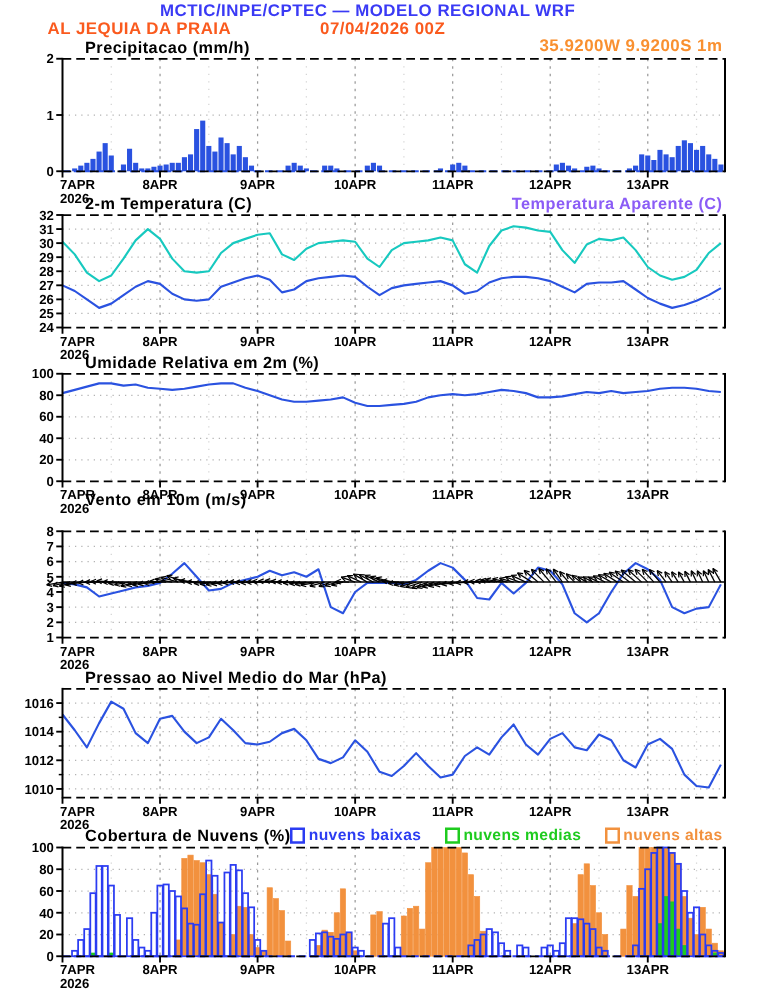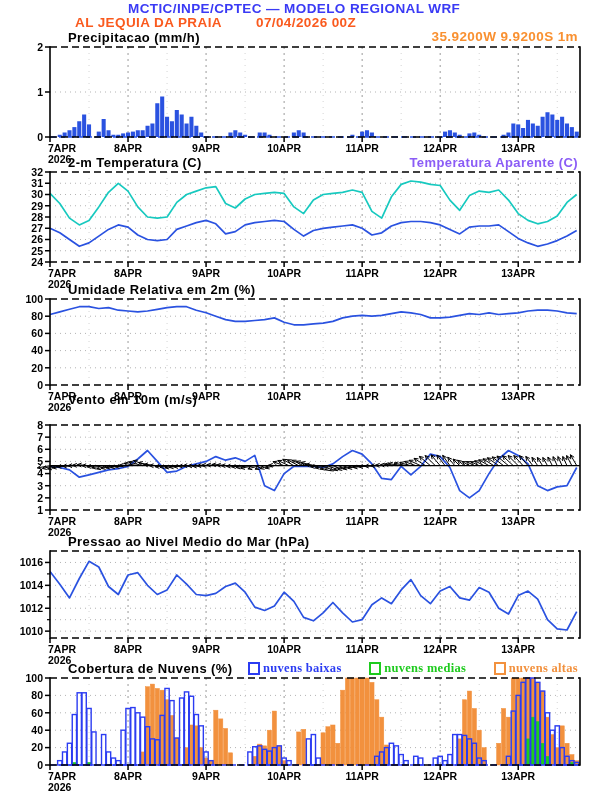--- a/index.html
+++ b/index.html
@@ -13,22 +13,22 @@
   .run{top:15px;left:256px;font-size:13.5px;}
   .coords{top:29px;right:34px;font-size:13.5px;}
   .ptitle{color:#000;font-size:13px;}
   .pt1{top:30px;left:68px;}
   .pt2{top:155px;left:68px;}
   .pt3{top:282px;left:68px;}
   .pt4{top:392px;left:68px;}
   .pt5{top:534px;left:68px;}
   .pt6{top:661px;left:68px;}
   .temp-right{top:155px;right:34px;font-size:13px;}
-  .legend{position:absolute;top:661px;left:248px;right:34px;display:flex;
-          justify-content:space-between;align-items:center;font-family:Liberation Serif, serif;}
+  .legend{position:absolute;top:661px;left:232px;right:34px;display:flex;
+          justify-content:space-between;align-items:center;}
   .legend-item{display:flex;align-items:center;font-weight:bold;font-size:12.5px;
                letter-spacing:0.3px;white-space:nowrap;}
   .legend-box{display:inline-block;width:8px;height:9px;border:2px solid #000;
               background:#fff;margin-right:3px;}
 </style>
 </head>
 <body>
 
 <div id="stage">
   <svg id="charts" width="612" height="792" viewBox="0 0 612 792">
@@ -935,21 +935,21 @@
           <line x1="440.18404907975463" y1="765" x2="440.18404907975463" y2="770" stroke="#000" stroke-width="1.5"></line>
           <text x="440.18404907975463" y="779.5" text-anchor="middle">12APR</text>
           <line x1="518.2208588957055" y1="765" x2="518.2208588957055" y2="770" stroke="#000" stroke-width="1.5"></line>
           <text x="518.2208588957055" y="779.5" text-anchor="middle">13APR</text>
           <text x="48" y="790.5" text-anchor="start">2026</text>
         </g>
       </g>
     </svg>
 
   <div class="htext model-title" style="color: rgb(58, 58, 245);">MCTIC/INPE/CPTEC — MODELO REGIONAL WRF</div>
-  <div class="htext station" style="color: rgb(250, 90, 30); margin-left: 37px;">AL JEQUIA DA PRAIA</div>
+  <div class="htext station" style="color: rgb(250, 90, 30);">AL JEQUIA DA PRAIA</div>
   <div class="htext run" style="color: rgb(250, 90, 30);">07/04/2026 00Z</div>
   <div class="htext coords" style="color: rgb(249, 144, 48);">35.9200W 9.9200S 1m</div>
 
   <div class="htext ptitle pt1">Precipitacao (mm/h)</div>
   <div class="htext ptitle pt2">2-m Temperatura (C)</div>
   <div class="htext temp-right" style="color: #8b5cf6;">Temperatura Aparente (C)</div>
   <div class="htext ptitle pt3">Umidade Relativa em 2m (%)</div>
   <div class="htext ptitle pt4">Vento em 10m (m/s)</div>
   <div class="htext ptitle pt5">Pressao ao Nivel Medio do Mar (hPa)</div>
   <div class="htext ptitle pt6">Cobertura de Nuvens (%)</div>

